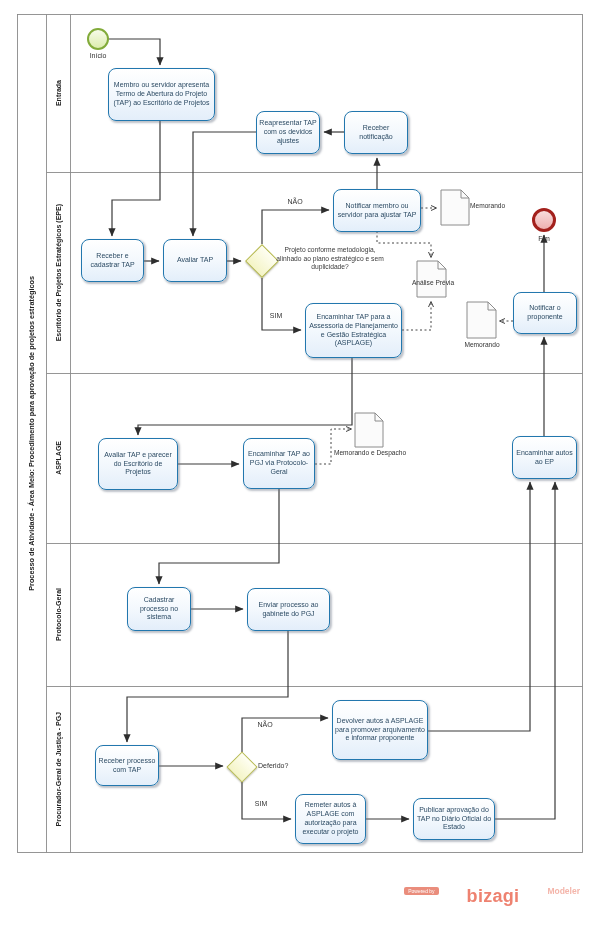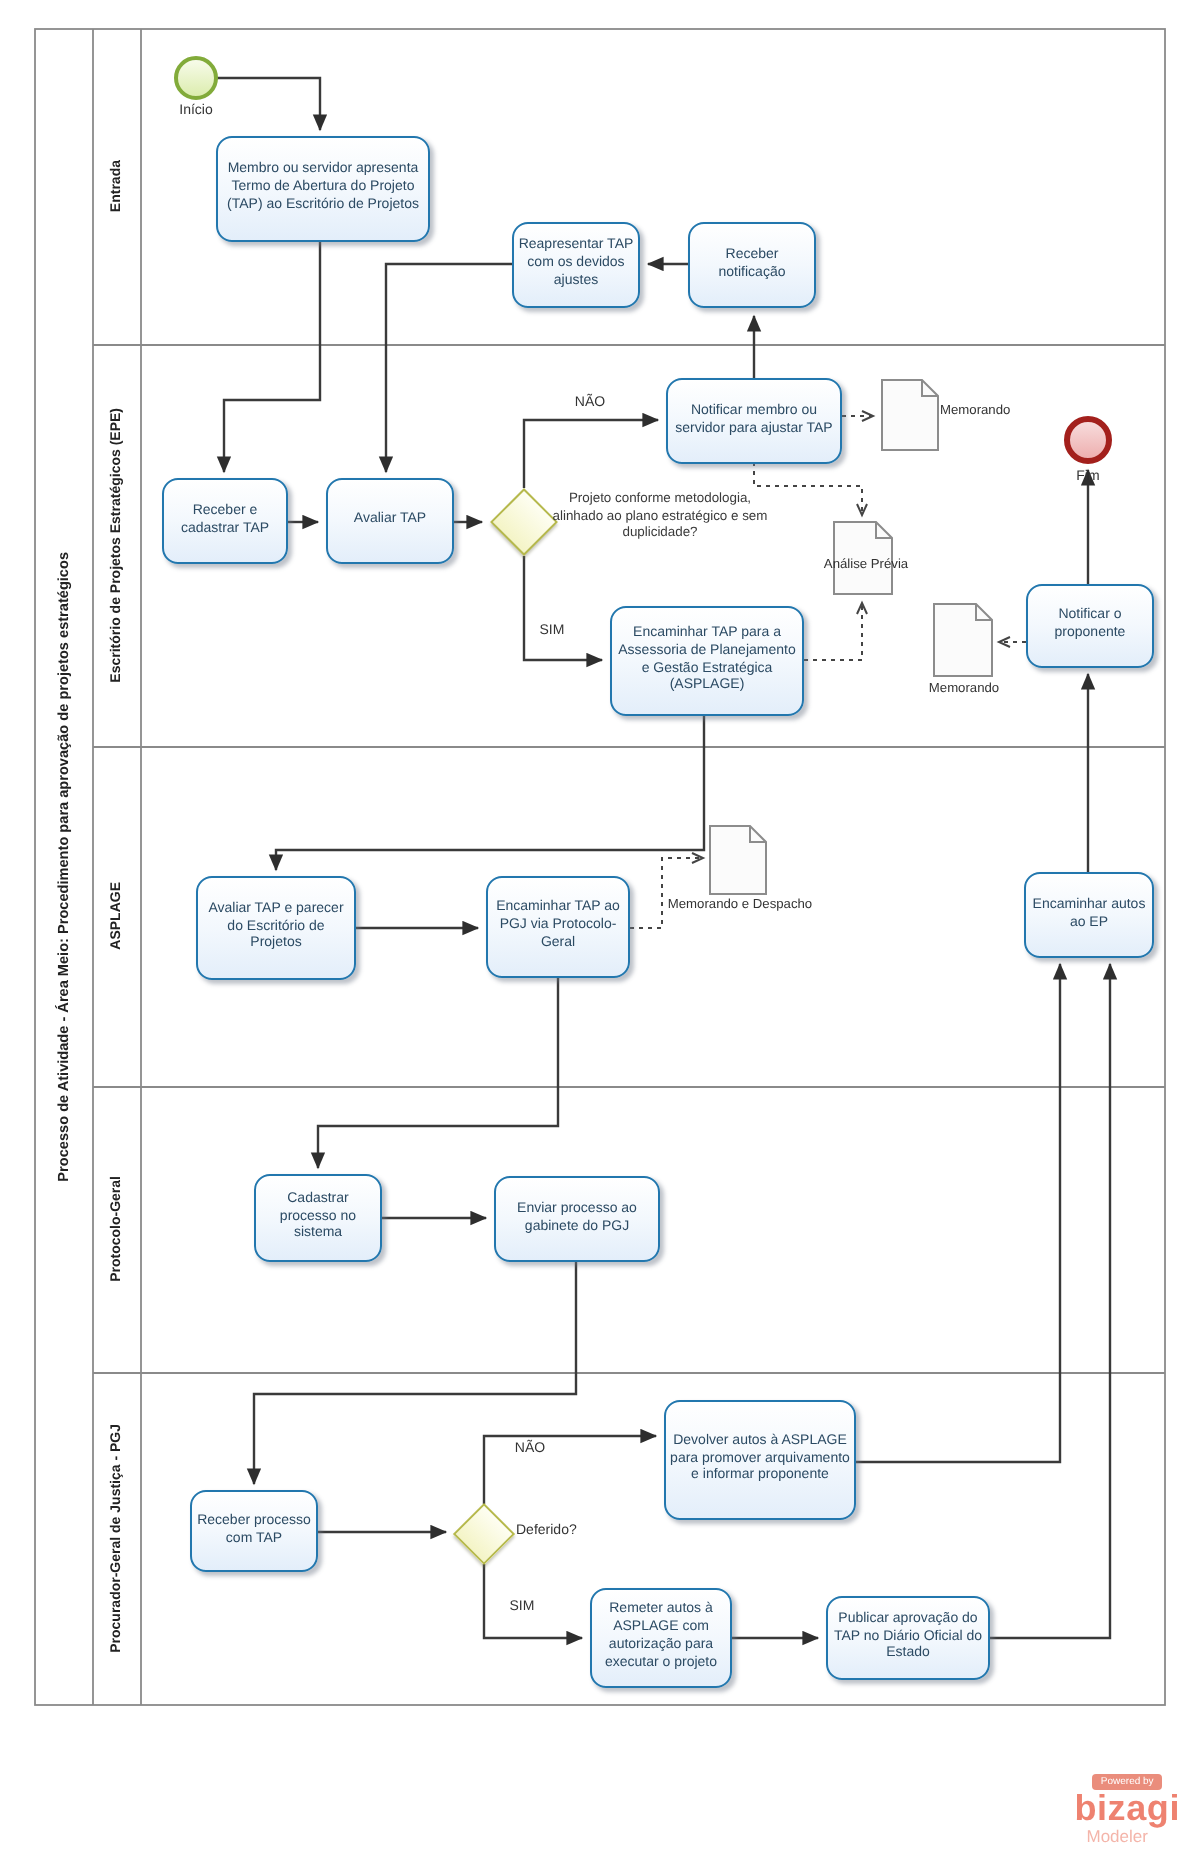--- a/index.html
+++ b/index.html
@@ -21,24 +21,24 @@
   .lbl{position:absolute;font-size:7px;color:#333;text-align:center;line-height:1.25;}
   .lbl-left{text-align:left;}
   .doc-label{position:absolute;font-size:6.6px;color:#333;text-align:center;line-height:1.25;}
   .q-label{position:absolute;font-size:6.7px;color:#3a3a3a;text-align:center;line-height:1.3;}
 
   .vcell{position:absolute;display:flex;align-items:center;justify-content:center;}
   .vtext{writing-mode:vertical-rl;transform:rotate(180deg);white-space:nowrap;
          font-size:7px;font-weight:bold;color:#222;}
   .pool-title .vtext{font-size:7.3px;}
 
-  .footer{position:absolute;right:10px;top:887px;display:flex;flex-direction:column;align-items:center;}
+  .footer{position:absolute;right:10px;top:887px;display:flex;align-items:flex-start;gap:28px;}
   .powered{background:#ea8d7c;color:#ffffff;font-size:5px;padding:1px 4px;border-radius:2px;line-height:1.2;}
   .brand{color:#ee8270;font-size:18px;font-weight:bold;line-height:1.05;letter-spacing:.3px;}
-  .modeler{color:#f4b5aa;font-size:8.5px;margin-right:10px;line-height:1;}
+  .modeler{color:#f4b5aa;font-size:8.5px;margin-right:10px;line-height:1;font-weight:bold;}
 </style>
 </head>
 <body>
 
 <div class="canvas">
 
   <svg class="wires" viewBox="0 0 600 933">
     <defs>
       <marker id="arr" markerWidth="9" markerHeight="8" refX="6.5" refY="3" orient="auto">
         <path d="M0,0 L7,3 L0,6 Z" fill="#2e2e2e"></path>

